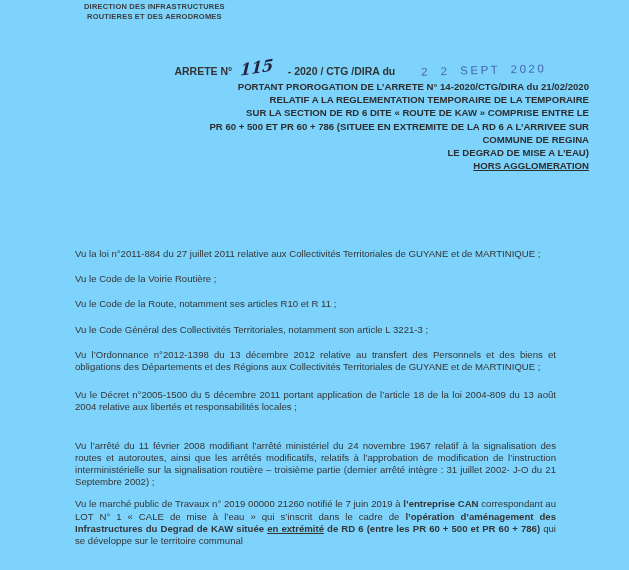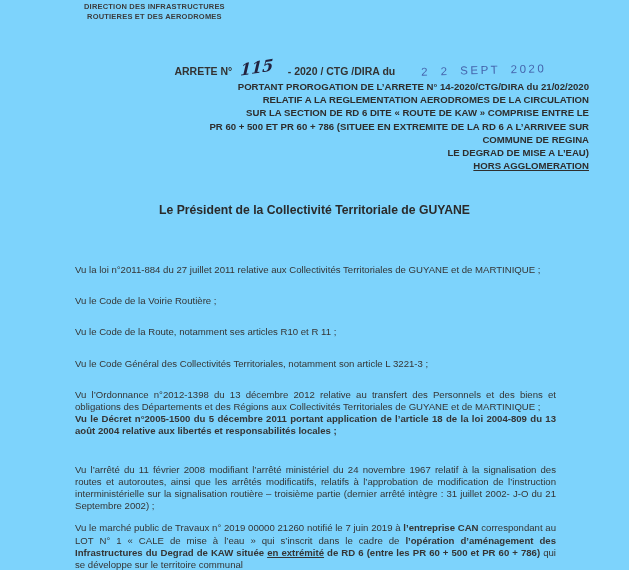--- a/index.html
+++ b/index.html
@@ -85,22 +85,22 @@
   }
   
   .recitals {
     position: absolute;
     top: 248px; left: 75px; width: 481px;
     font-size: 9.6px;
     line-height: 12.2px;
     text-align: justify;
     color: #353535;
   }
-  .para { margin-top: 19px; }
-  .para:first-child { margin-top: 16px; }
+  .para { margin-top: 13px; }
+  .para:first-child { margin-top: 0; }
   .b { font-weight: bold; }
   .u { text-decoration: underline; }
 </style>
 </head>
 <body>
 
 <div class="page">
 
   <div class="dept">
     <div>DIRECTION DES INFRASTRUCTURES</div>
@@ -109,34 +109,33 @@
 
   <div class="arrete-line">
     <span class="arrete-prefix">ARRETE N°</span>
     <span class="handwritten">115</span>
     <span class="arrete-suffix">- 2020 / CTG /DIRA du</span>
     <span class="stamp" style="color: rgb(69, 101, 173);">2 2 SEPT 2020</span>
   </div>
 
   <div class="title-block">
       <div>PORTANT PROROGATION DE L’ARRETE N° 14-2020/CTG/DIRA du 21/02/2020</div>
-      <div>RELATIF A LA REGLEMENTATION AERODROMES DE LA CIRCULATION</div>
+      <div>RELATIF A LA REGLEMENTATION TEMPORAIRE DE LA TEMPORAIRE</div>
       <div>SUR LA SECTION DE RD 6 DITE « ROUTE DE KAW » COMPRISE ENTRE LE</div>
       <div>PR 60 + 500 ET PR 60 + 786 (SITUEE EN EXTREMITE DE LA RD 6 A L’ARRIVEE SUR</div>
       <div>COMMUNE DE REGINA</div>
       <div>LE DEGRAD DE MISE A L’EAU)</div>
       <div class="u">HORS AGGLOMERATION</div>
     </div>
 
-  <div class="salutation">Le Président de la Collectivité Territoriale de GUYANE</div>
 
   <div class="recitals">
       <p class="para"><span>Vu la loi n°2011-884 du 27 juillet 2011 relative aux Collectivités Territoriales de GUYANE et de MARTINIQUE ;</span></p>
       <p class="para"><span>Vu le Code de la Voirie Routière ;</span></p>
       <p class="para"><span>Vu le Code de la Route, notamment ses articles R10 et R 11 ;</span></p>
       <p class="para"><span>Vu le Code Général des Collectivités Territoriales, notamment son article L 3221-3 ;</span></p>
       <p class="para"><span>Vu l’Ordonnance n°2012-1398 du 13 décembre 2012 relative au transfert des Personnels et des biens et obligations des Départements et des Régions aux Collectivités Territoriales de GUYANE et de MARTINIQUE ;</span></p>
-      <p class="para" style="margin-top: 0; font-weight: bold;"><span>Vu le Décret n°2005-1500 du 5 décembre 2011 portant application de l’article 18 de la loi 2004-809 du 13 août 2004 relative aux libertés et responsabilités locales ;</span></p>
+      <p class="para" style="margin-top: 16px;"><span>Vu le Décret n°2005-1500 du 5 décembre 2011 portant application de l’article 18 de la loi 2004-809 du 13 août 2004 relative aux libertés et responsabilités locales ;</span></p>
       <p class="para" style="margin-top: 26px;"><span>Vu l’arrêté  du 11 février 2008 modifiant l’arrêté  ministériel du 24 novembre 1967 relatif à la signalisation des routes et autoroutes, ainsi que les arrêtés modificatifs, relatifs à l’approbation de modification de l’instruction interministérielle sur la signalisation routière – troisième partie (dernier arrêté intègre : 31 juillet 2002- J-O du 21 Septembre 2002) ;</span></p>
       <p class="para" style="margin-top: 10px;"><span>Vu le marché public de Travaux n° 2019 00000 21260 notifié le 7 juin 2019 à  </span><span class="b">l’entreprise CAN</span><span> correspondant au LOT N° 1 « CALE de mise à l’eau » qui s’inscrit dans le cadre de </span><span class="b">l’opération d’aménagement des Infrastructures du Degrad de KAW située </span><span class="b u">en extrémité</span><span class="b"> </span><span class="b">de RD 6 (entre les PR 60 + 500 et PR 60 + 786)</span><span> qui se développe sur le territoire communal</span></p>
     </div>
 
 </div>
 
 </body></html>

